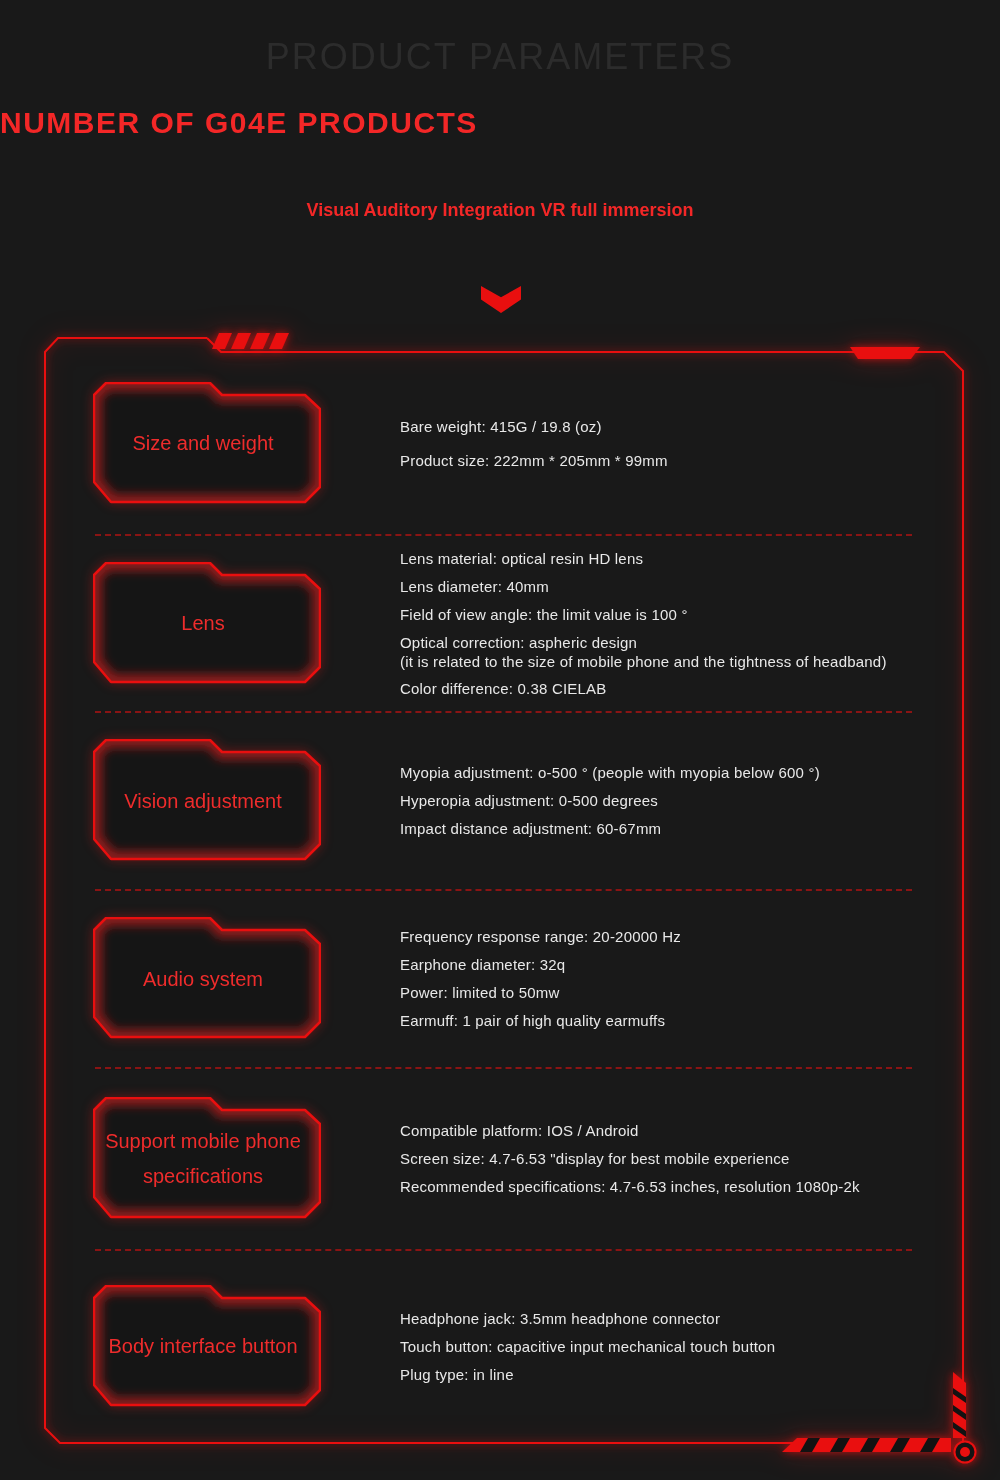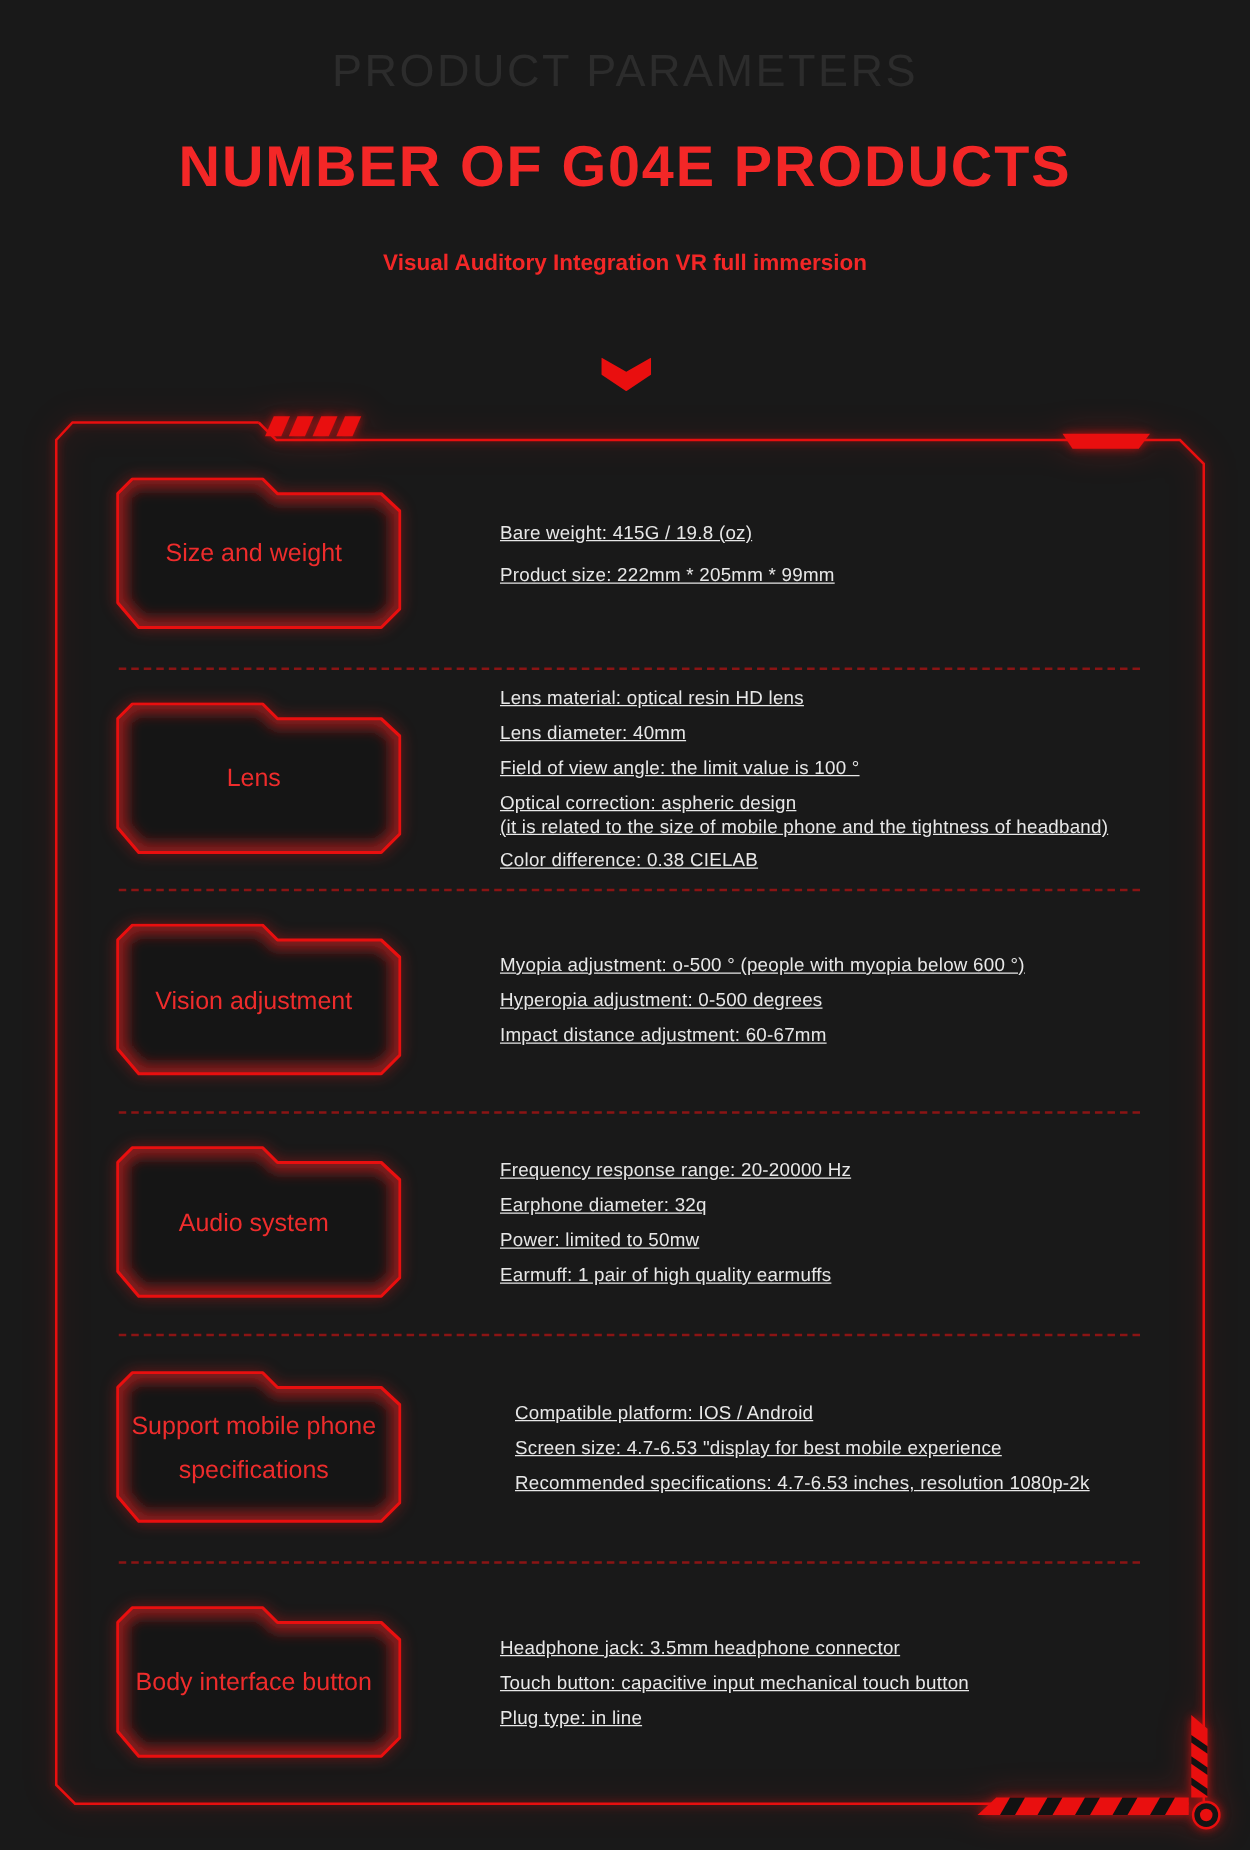--- a/index.html
+++ b/index.html
@@ -13,22 +13,22 @@
     --panel-face:#151515;
   }
   *{margin:0;padding:0;box-sizing:border-box;}
   html,body{background:var(--bg);}
   body{font-family:"Liberation Sans","DejaVu Sans",sans-serif;}
   .stage{position:relative;width:1000px;height:1480px;margin:0 auto;background:var(--bg);overflow:hidden;}
 
   
   .ghost-title{position:absolute;top:36px;left:0;right:0;text-align:center;
     font-size:36px;letter-spacing:2px;color:var(--ghost);font-weight:400;}
-  .main-title{position:absolute;top:106px;left:0;right:0;text-align:center;
-    font-size:46px;font-weight:700;letter-spacing:1.5px;color:var(--title-red);}
+  .main-title{position:absolute;top:106px;left:0;right:0;
+    font-size:30px;font-weight:700;letter-spacing:1.5px;color:var(--title-red);}
   .subtitle{position:absolute;top:200px;left:0;right:0;text-align:center;
     font-size:18px;font-weight:700;color:var(--title-red);}
   .chevron{position:absolute;top:286px;left:481px;width:40px;height:27px;background:var(--accent);
     clip-path:polygon(0 0,50% 42%,100% 0,100% 50%,50% 100%,0 50%);
     filter:drop-shadow(0 0 5px rgba(255,20,20,.6));}
 
   
   .panel-border{position:absolute;top:0;left:0;width:1000px;height:1480px;pointer-events:none;
     filter:drop-shadow(0 0 4px rgba(255,16,16,.65)) drop-shadow(0 0 12px rgba(255,16,16,.28));}
   .panel-border .ol{fill:none;stroke:var(--accent);stroke-width:2;}
@@ -36,33 +36,33 @@
   .panel-border .fk{fill:#121212;}
   .panel-border .face{fill:#141414;}
 
   
   .rows{position:absolute;left:45px;top:352px;width:918px;}
   .row{position:relative;display:flex;align-items:center;}
   .row:nth-of-type(1){height:183px;}
   .row:nth-of-type(2){height:177px;}
   .row:nth-of-type(3){height:178px;}
   .row:nth-of-type(4){height:178px;}
-  .row:nth-of-type(5){height:182px;gap:12px;}
+  .row:nth-of-type(5){height:182px;}
   .row:nth-of-type(6){height:193px;}
   .row:not(:first-child)::before{content:"";position:absolute;top:-1px;left:50px;right:51px;
     border-top:2px dashed var(--divider);opacity:.85;}
 
   .badge{position:relative;width:220px;height:124px;margin-left:48px;flex:none;
     filter:drop-shadow(0 0 6px rgba(255,20,20,.35));}
   .badge svg{display:block;}
   .badge-label{position:absolute;inset:0;display:flex;align-items:center;justify-content:center;
     text-align:center;color:var(--badge-red);font-size:20px;line-height:35px;padding:0 12px;}
 
   .content{margin-left:87px;padding-right:20px;}
-  .line{font-size:15px;line-height:28px;color:var(--text);letter-spacing:.2px;text-decoration:underline;}
+  .line{font-size:15px;line-height:28px;color:var(--text);letter-spacing:.2px;}
   .row:nth-of-type(1) .line{line-height:34px;}
   .line.tight{line-height:16px;margin-top:-3px;margin-bottom:5px;}
 </style>
 </head>
 <body>
 
 <div class="stage">
 
   <div class="ghost-title">PRODUCT PARAMETERS</div>
   <h1 class="main-title">NUMBER OF G04E PRODUCTS</h1>

